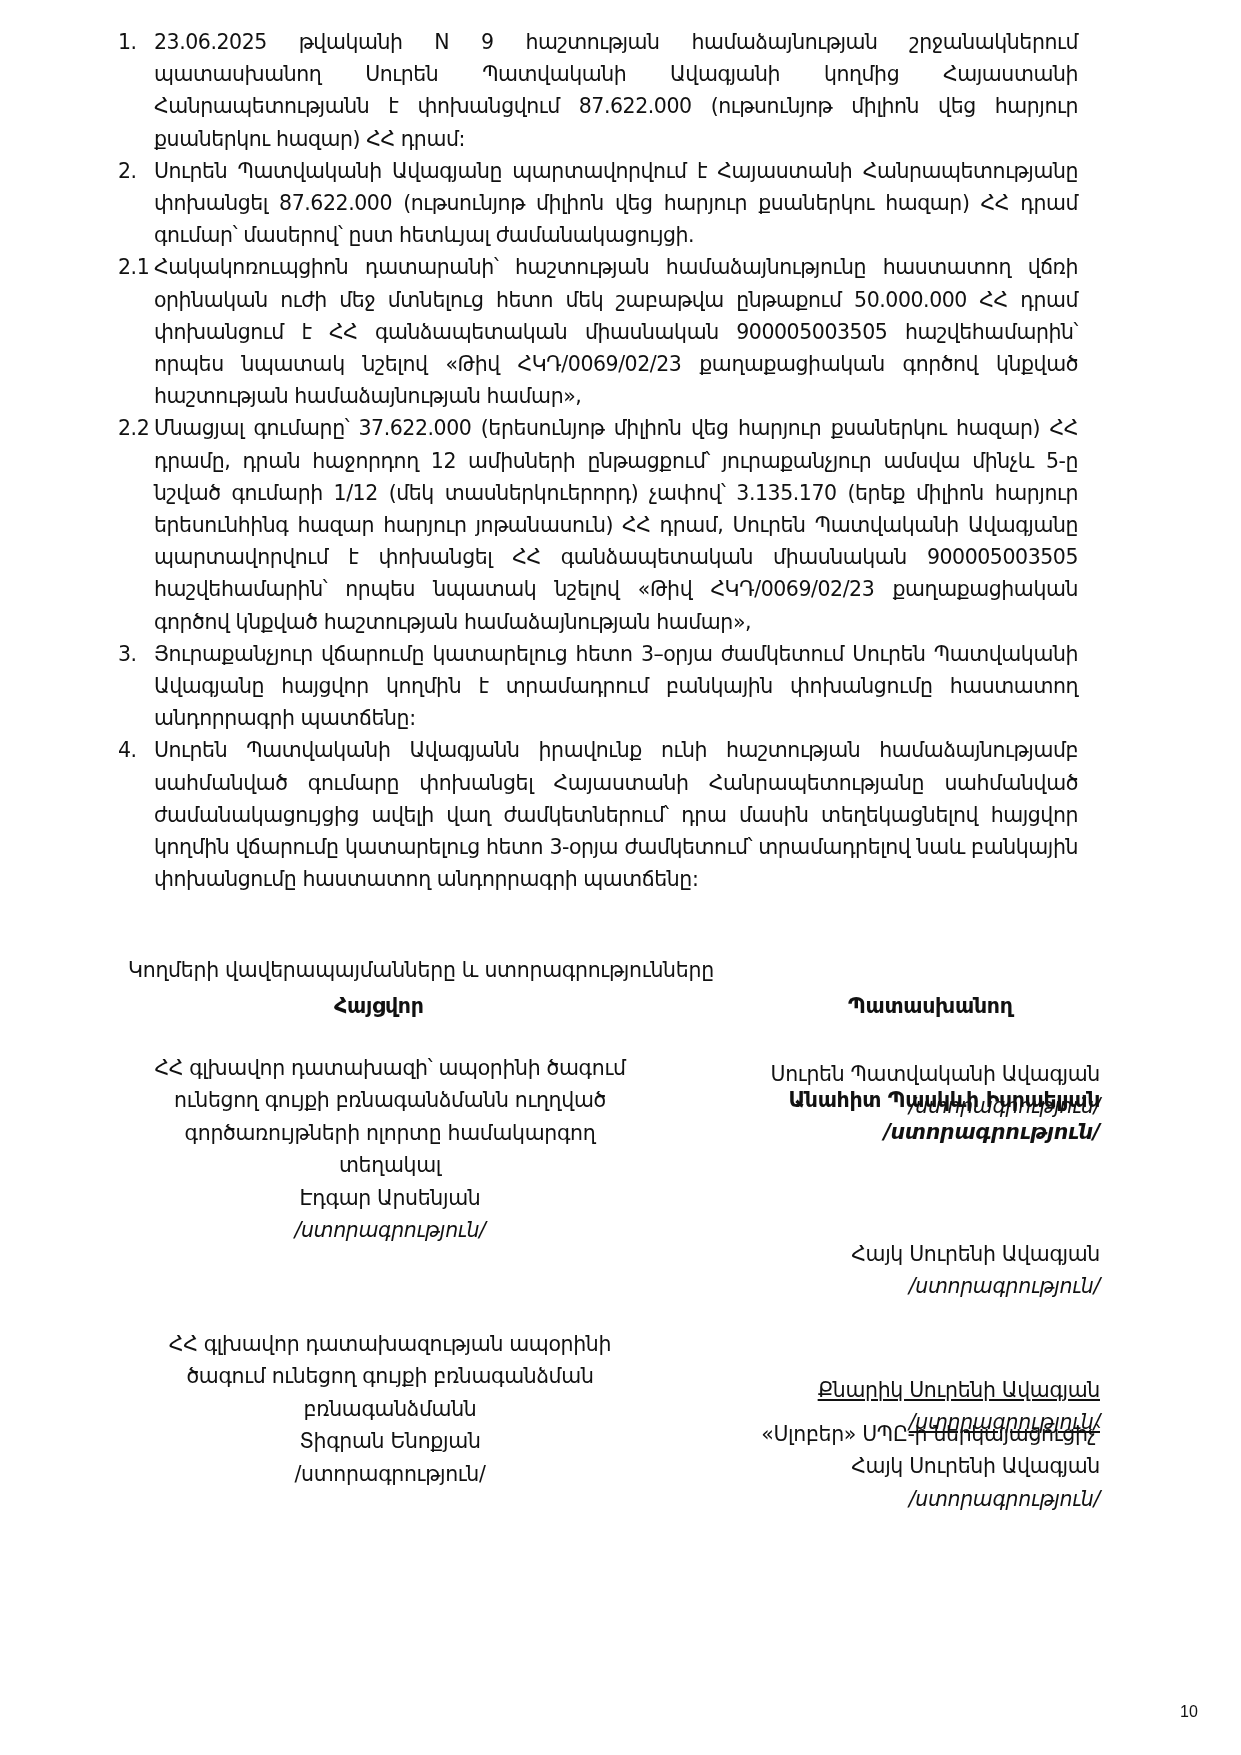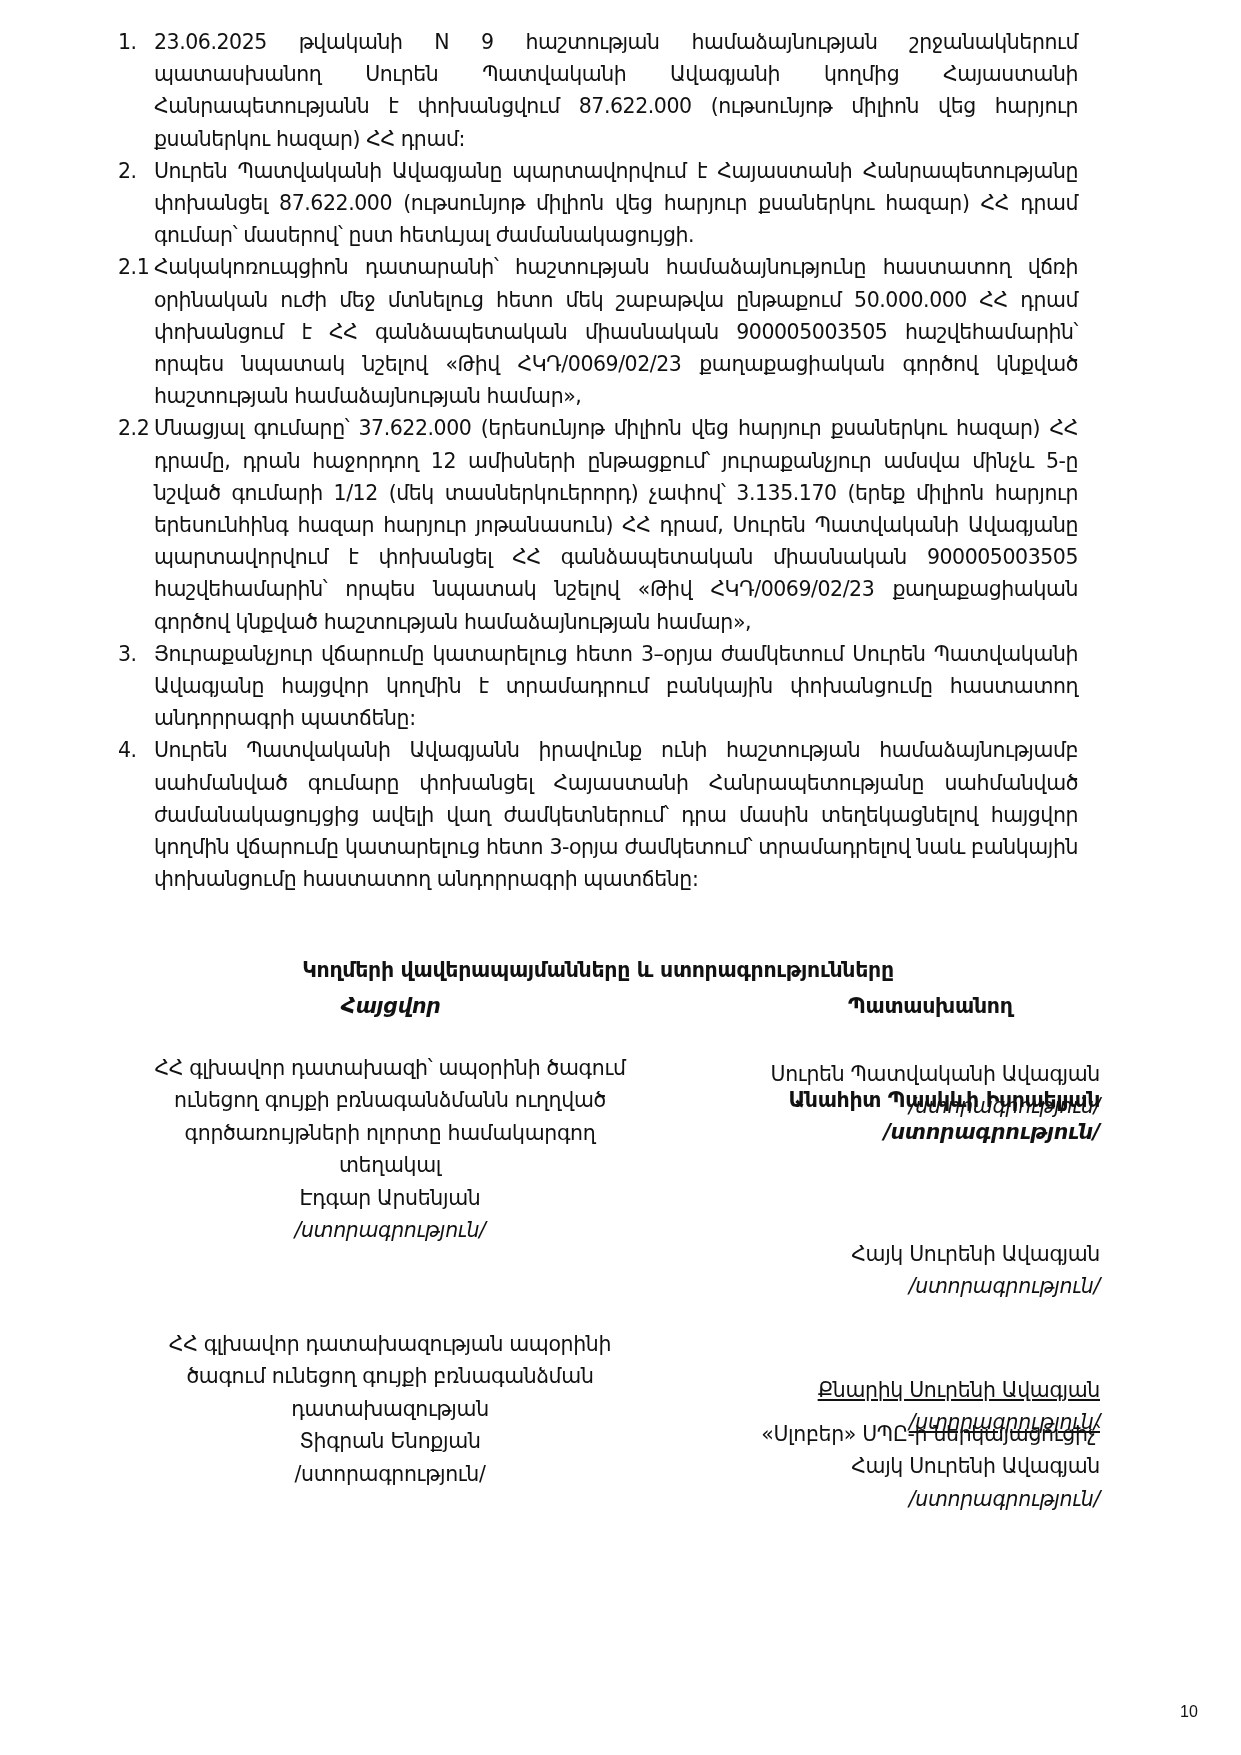--- a/index.html
+++ b/index.html
@@ -43,36 +43,36 @@
     .item .num.sub {
       flex: 0 0 36px;
     }
     .item .txt {
       flex: 1 1 auto;
       text-align: justify;
       text-align-last: left;
     }
     .sig-heading {
       position: absolute;
-      left: 118px;
+      left: 128px;
       width: 960px;
       top: 958px;
-      text-align: center;
+      text-align: left;
       font-size: 20.5px;
-      font-weight: bold;
+      font-weight: normal;
       letter-spacing: -0.3px;
     }
     .party-label {
       position: absolute;
       top: 994px;
       font-size: 20.5px;
       font-weight: bold;
       letter-spacing: -0.3px;
     }
-    .party-left { left: 341px; font-style: italic; }
+    .party-left { left: 334px; }
     .party-right { left: 848px; }
     .col {
       position: absolute;
       text-align: center;
       font-size: 20.5px;
       line-height: 32.4px;
       letter-spacing: -0.35px;
     }
     .col-left {
       left: 120px;
@@ -134,21 +134,21 @@
     <span class="sig-line">ունեցող գույքի բռնագանձմանն ուղղված</span>
     <span class="sig-line">գործառույթների ոլորտը համակարգող</span>
     <span class="sig-line">տեղակալ</span>
     <span class="sig-line">Էդգար Արսենյան</span>
     <span class="sig-line italic">/ստորագրություն/</span>
   </div>
 
   <div class="col col-left" style="top:1328px;">
     <span class="sig-line">ՀՀ գլխավոր դատախազության ապօրինի</span>
     <span class="sig-line">ծագում ունեցող գույքի բռնագանձման</span>
-    <span class="sig-line">դատախազության</span>
+    <span class="sig-line">բռնագանձմանն</span>
     <span class="sig-line">Տիգրան Ենոքյան</span>
     <span class="sig-line">/ստորագրություն/</span>
   </div>
 
   <div class="col col-right" style="top:1058px;">
     <span class="sig-line">Սուրեն Պատվականի Ավագյան</span>
     <span class="sig-line italic">/ստորագրություն/</span>
   </div>
 
   <div class="col col-right" style="top:1084px;font-weight:bold;">

